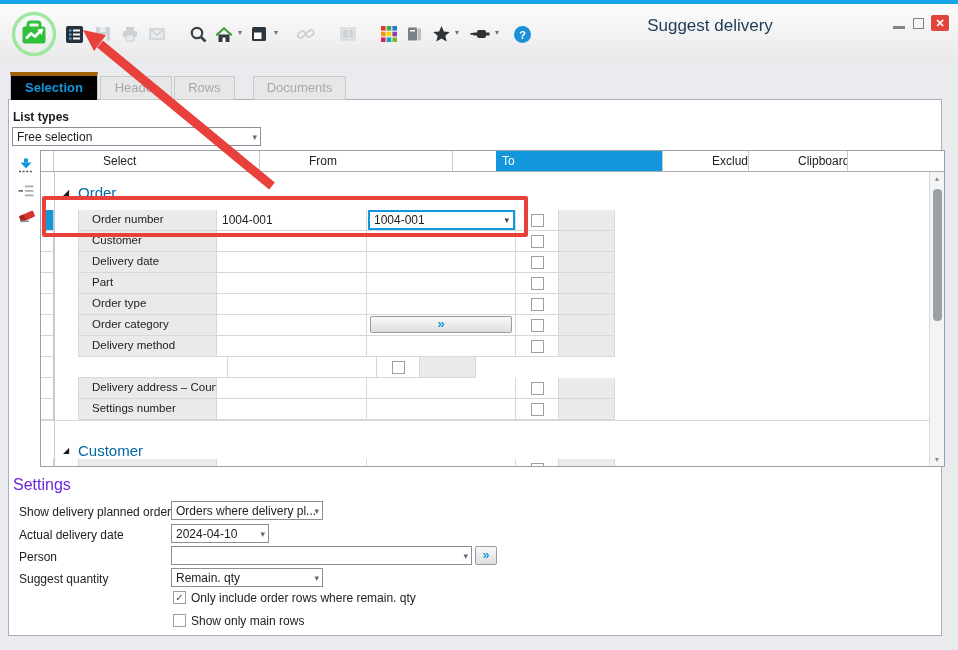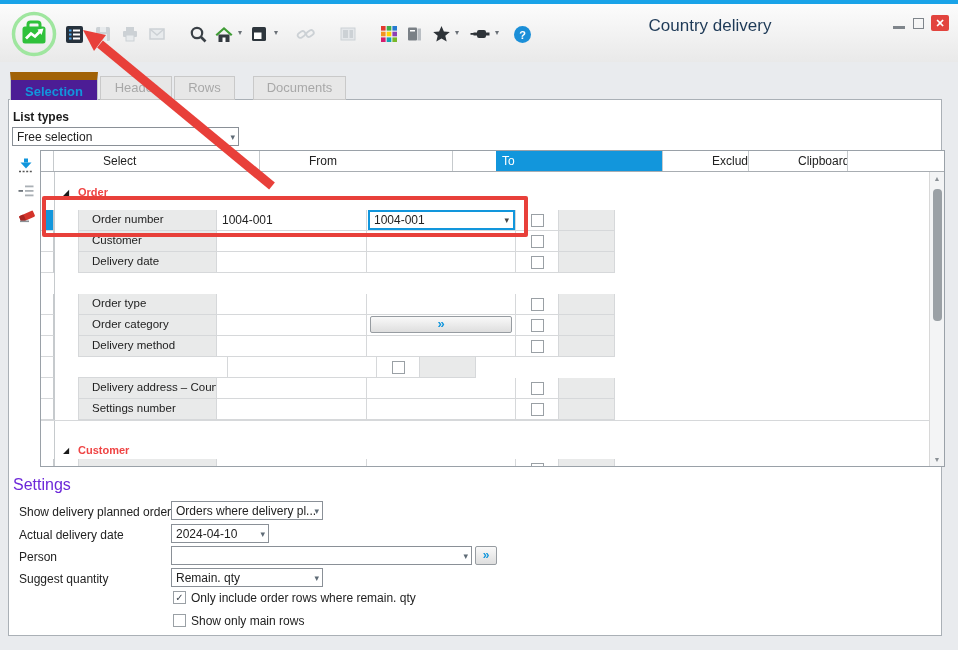--- a/index.html
+++ b/index.html
@@ -16,48 +16,48 @@
   .caret-sm { position:absolute; top:24px; font-size:8px; color:#6a7077; width:10px; text-align:center; }
   .win-title { position:absolute; left:560px; top:12px; width:300px; text-align:center;
                font-size:17px; color:#1e3a57; }
   .btn-min { position:absolute; left:893px; top:22px; width:12px; height:3px; background:#7f858b; }
   .btn-max { position:absolute; left:913px; top:14px; width:11px; height:11px; border:1px solid #7f858b; background:transparent; }
   .btn-close { position:absolute; left:931px; top:11px; width:18px; height:16px; background:#e2443e;
                border-radius:2px; color:#fff; font-size:11px; line-height:16px; text-align:center; font-weight:bold; }
 
   
   .tab { position:absolute; text-align:center; font-size:13px; }
-  .tab.active { left:10px; top:72px; width:88px; height:28px; background:#4c1d95;
-                border:1px solid #c3c8cd; border-bottom:none; border-top:8px solid #a16207;
+  .tab.active { left:10px; top:72px; width:88px; height:28px; background:#000000;
+                border:1px solid #c3c8cd; border-bottom:none; border-top:4px solid #a16207;
                 color:#1296dc; font-weight:bold; line-height:24px; z-index:3; }
   .tab.inactive { top:76px; height:24px; background:#e7e7e7; border:1px solid #c9c9c9;
                   color:#a8a8a8; line-height:22px; z-index:2; }
 
   
   .panel { position:absolute; left:8px; top:99px; width:934px; height:537px;
            background:#fff; border:1px solid #aab0b6; z-index:1; }
   .listtypes-label { position:absolute; left:4px; top:10px; font-weight:bold; color:#1a1a1a; }
   .combo { position:relative; background:#fff; border:1px solid #8a9097; display:flex;
            align-items:center; padding:0 16px 0 4px; font-size:12px; color:#222; height:19px; overflow:hidden; white-space:nowrap; }
   .combo .caret { position:absolute; right:3px; top:50%; transform:translateY(-52%); font-size:9px; color:#5f6b76; }
-  .listtypes-combo { position:absolute; left:3px; top:27px; width:227px; }
+  .listtypes-combo { position:absolute; left:3px; top:27px; width:249px; }
 
   .strip-icon { position:absolute; left:8px; width:18px; height:18px; }
 
   
   .sel-table { position:absolute; left:31px; top:50px; width:905px; height:317px;
                border:1px solid #9aa1a8; background:#fff; overflow:hidden; }
   .thead { display:flex; height:21px; border-bottom:1px solid #a8adb2; background:#fff;gap:43px; }
   .th { padding:3px 0 0 6px; border-right:1px solid #c6cacd; font-size:12px; color:#222; overflow:hidden; white-space:nowrap; }
   .th.hl { background:#1296dc; color:#fff; }
   .tbody { position:relative; height:294px; overflow:hidden; }
   .vline-indicator { position:absolute; left:13px; top:0; width:1px; height:100%; background:#c6cacd; }
   .group-hdr { position:absolute; left:0; height:24px; display:flex; align-items:center; }
   .group-tri { position:absolute; left:22px; font-size:8px; color:#1a1a1a; }
-  .group-name { position:absolute; left:37px; font-weight:bold; font-size:11px; color:#ef4444; }
+  .group-name { position:absolute; left:37px; font-weight:normal; font-size:15px; color:#0369a1; }
   .trow { position:absolute; left:0; height:21px; display:flex; }
   .cell { height:21px; border-bottom:1px solid #d6d8da; overflow:hidden; white-space:nowrap; }
   .c-ind { width:13px; height:21px; border-right:1px solid #c6cacd; position:relative; }
   .c-ind .selbar { position:absolute; left:3px; top:0; width:9px; height:21px; background:#1296dc; }
   .c-indent { width:24px; height:21px; }
   .c-label { width:139px; background:#e9eaea; border-left:1px solid #d6d8da; border-right:1px solid #d6d8da;
              padding:3px 0 0 13px; color:#222; font-size:11.5px; }
   .c-from { width:150px; background:#fff; border-right:1px solid #d6d8da; padding:3px 0 0 5px; }
   .c-to   { width:149px; background:#fff; border-right:1px solid #d6d8da; position:relative; }
   .c-excl { width:43px;  background:#fff; border-right:1px solid #d6d8da; display:flex; align-items:center; justify-content:center; }
@@ -220,21 +220,21 @@
     </span>
     <span class="caret-sm" style="left:492px">▾</span>
 
     <span class="icon-btn" style="left:509px">
       <svg width="19" height="19" viewBox="0 0 19 19">
         <circle cx="9.5" cy="9.5" r="8.5" fill="#1b8fd8"></circle>
         <text x="9.5" y="13.5" text-anchor="middle" font-size="11" font-weight="bold" fill="#fff" font-family="Liberation Sans, sans-serif">?</text>
       </svg>
     </span>
 
-    <div class="win-title">Country delivery</div>
+    <div class="win-title">Suggest delivery</div>
     <div class="btn-min"></div>
     <div class="btn-max"></div>
     <div class="btn-close">✕</div>
   </div>
 
   <div class="tab active">Selection</div>
   <div class="tab inactive" style="left:100px;width:72px">Header</div>
   <div class="tab inactive" style="left:174px;width:61px">Rows</div>
   <div class="tab inactive" style="left:253px;width:93px">Documents</div>
 
@@ -324,20 +324,31 @@
           <div class="c-ind cell"></div>
             <div class="c-indent"></div>
           <div class="c-label cell">Delivery date</div>
           <div class="c-from cell"></div>
           <div class="c-to cell"></div>
           <div class="c-excl cell">
               <div class="cb"></div>
             </div>
           <div class="c-clip cell"></div>
         </div>
+        <div class="trow" style="top:101px">
+          <div class="c-ind cell"></div>
+            <div class="c-indent"></div>
+          <div class="c-label cell">Part</div>
+          <div class="c-from cell"></div>
+          <div class="c-to cell"></div>
+          <div class="c-excl cell">
+              <div class="cb"></div>
+            </div>
+          <div class="c-clip cell"></div>
+        </div>
         <div class="trow" style="top:122px">
           <div class="c-ind cell"></div>
             <div class="c-indent"></div>
           <div class="c-label cell">Order type</div>
           <div class="c-from cell"></div>
           <div class="c-to cell"></div>
           <div class="c-excl cell">
               <div class="cb"></div>
             </div>
           <div class="c-clip cell"></div>

